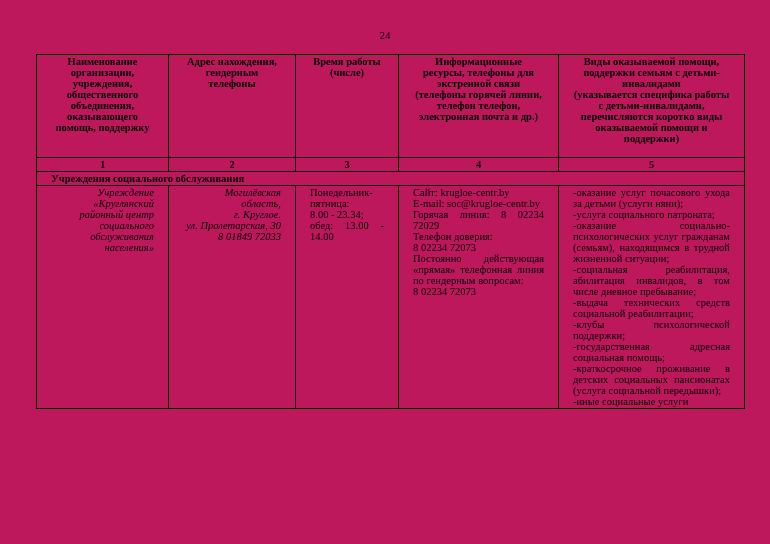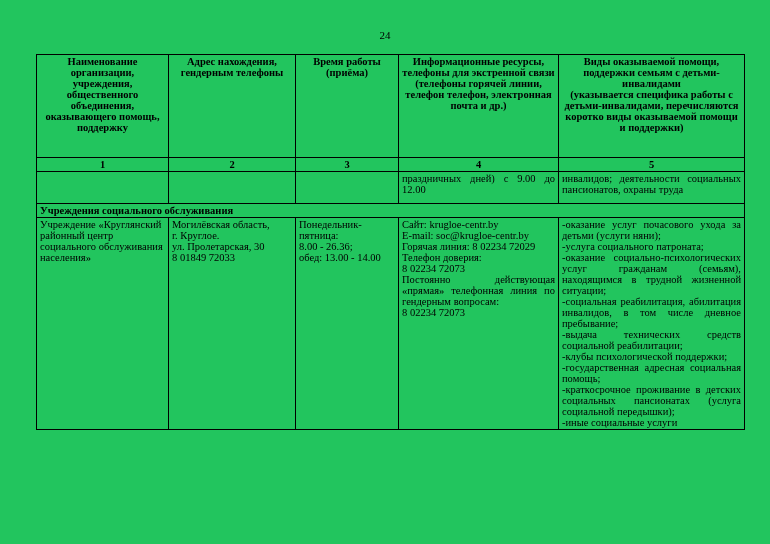--- a/index.html
+++ b/index.html
@@ -8,59 +8,60 @@
     background: #ffffff;
     width: 770px;
     height: 544px;
     font-family: "Liberation Serif", "DejaVu Serif", serif;
     color: #000000;
   }
   .page {
     position: relative;
     width: 770px;
     height: 544px;
-    background: #22c55e;
+    background: #be185d;
     overflow: hidden;
   }
   .page-number {
     text-align: center;
     padding-top: 29px;
     font-size: 11px;
     line-height: 12px;
   }
   table.directory {
     border-collapse: collapse;
     table-layout: fixed;
     width: 708px;
     margin-left: 36px;
     margin-top: 13px;
   }
   table.directory td, table.directory th {
     border: 1px solid #000000;
     vertical-align: top;
-    padding: 1px 3px;
+    padding: 1px 14px;
     font-size: 10.5px;
     line-height: 11px;
     overflow: hidden;
   }
   th.head-cell {
     font-weight: bold;
     text-align: center;
     white-space: pre-line;
   }
   td.num-cell {
     font-weight: bold;
     text-align: center;
   }
   td.section-cell {
     font-weight: bold;
   }
   td.cell-left {
-    text-align: left;
+    text-align: right;
     white-space: pre-line;
+    font-style: italic;
   }
   td.cell-justify {
     text-align: justify;
     white-space: pre-line;
   }
   tr.header-row { height: 103px; }
   tr.num-row    { height: 14px; }
   tr.cont-row   { height: 32px; }
   tr.section-row{ height: 14px; }
 </style>
@@ -77,54 +78,47 @@
       <col style="width:127px">
       <col style="width:103px">
       <col style="width:160px">
       <col style="width:186px">
     </colgroup>
 
     <tbody>
         <tr class="header-row">
       <th class="head-cell">Наименование организации, учреждения, общественного объединения, оказывающего помощь, поддержку</th>
       <th class="head-cell">Адрес нахождения, гендерным телефоны</th>
-      <th class="head-cell">Время работы (приёма)</th>
+      <th class="head-cell">Время работы (числе)</th>
       <th class="head-cell">Информационные ресурсы, телефоны для экстренной связи (телефоны горячей линии, телефон телефон, электронная почта и др.)</th>
       <th class="head-cell">Виды оказываемой помощи, поддержки семьям с детьми-инвалидами
 (указывается специфика работы с детьми-инвалидами, перечисляются коротко виды оказываемой помощи и поддержки)</th>
     </tr>
 
     <tr class="num-row">
       <td class="num-cell">1</td>
       <td class="num-cell">2</td>
       <td class="num-cell">3</td>
       <td class="num-cell">4</td>
       <td class="num-cell">5</td>
     </tr>
 
-    <tr class="cont-row">
-      <td class="cell-left"></td>
-      <td class="cell-left"></td>
-      <td class="cell-left"></td>
-      <td class="cell-justify">праздничных дней) с 9.00 до 12.00</td>
-      <td class="cell-justify">инвалидов; деятельности социальных пансионатов, охраны труда</td>
-    </tr>
 
     <tr class="section-row">
       <td class="section-cell" colspan="5">Учреждения социального обслуживания</td>
     </tr>
 
     <tr>
       <td class="cell-left">Учреждение «Круглянский районный центр социального обслуживания населения»</td>
       <td class="cell-left">Могилёвская область,
 г. Круглое.
 ул. Пролетарская, 30
 8 01849 72033</td>
       <td class="cell-justify">Понедельник-пятница:
-8.00 - 26.36;
+8.00 - 23.34;
 обед: 13.00 - 14.00</td>
       <td class="cell-justify">Сайт: krugloe-centr.by
 E-mail: soc@krugloe-centr.by
 Горячая линия: 8 02234 72029
 Телефон доверия:
 8 02234 72073
 Постоянно действующая «прямая» телефонная линия по гендерным вопросам:
 8 02234 72073</td>
       <td class="cell-justify">-оказание услуг почасового ухода за детьми (услуги няни);
 -услуга социального патроната;

